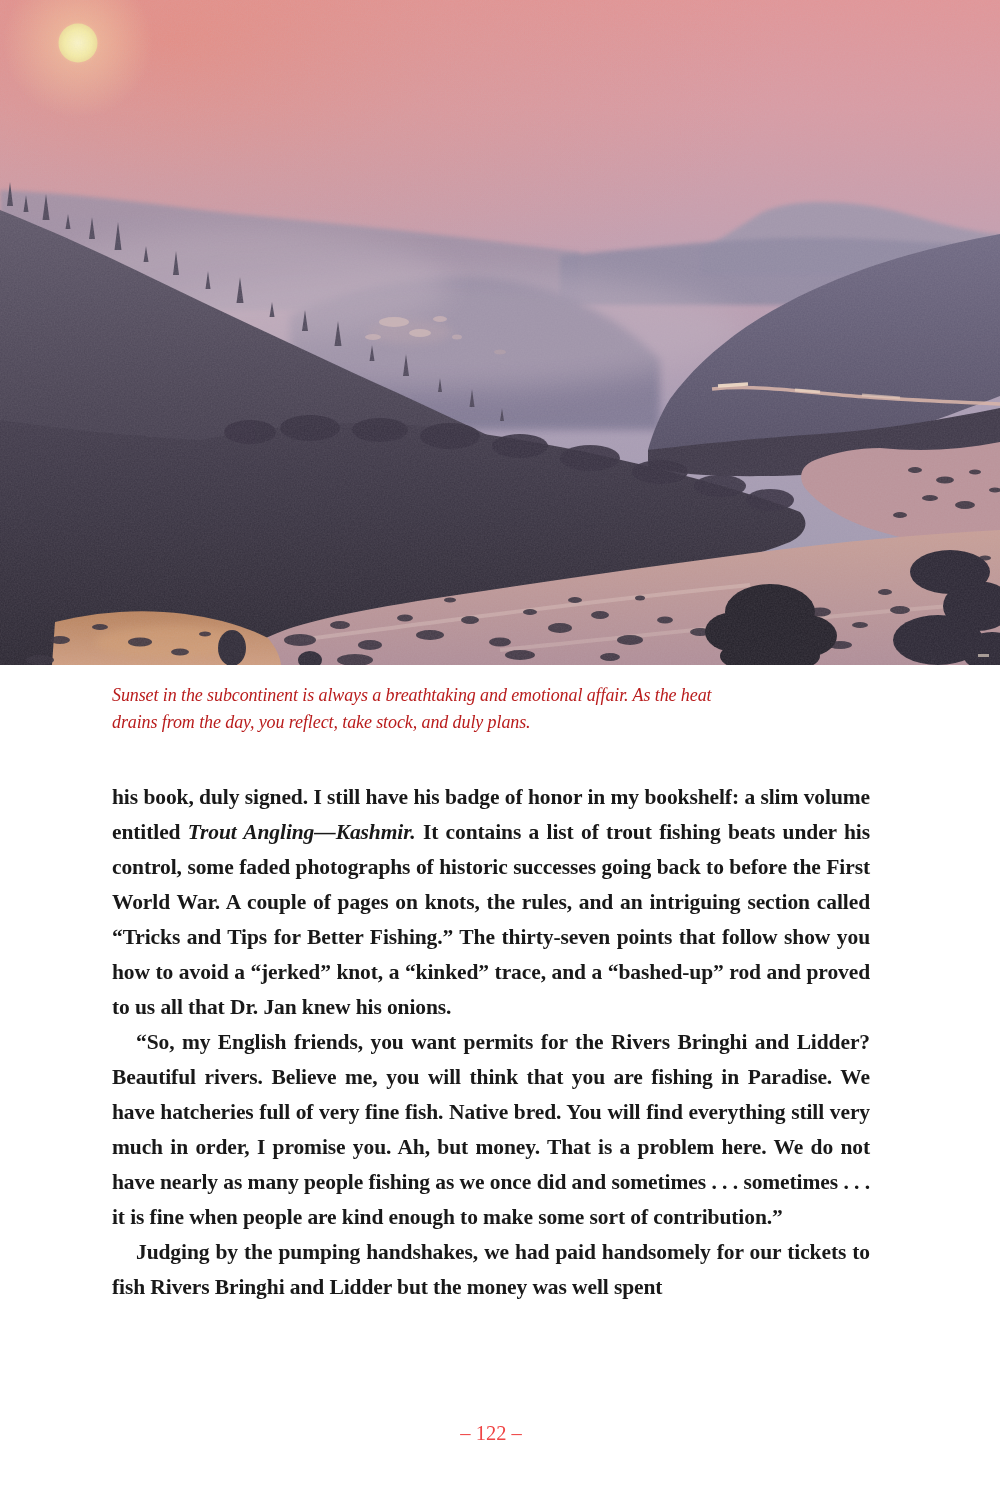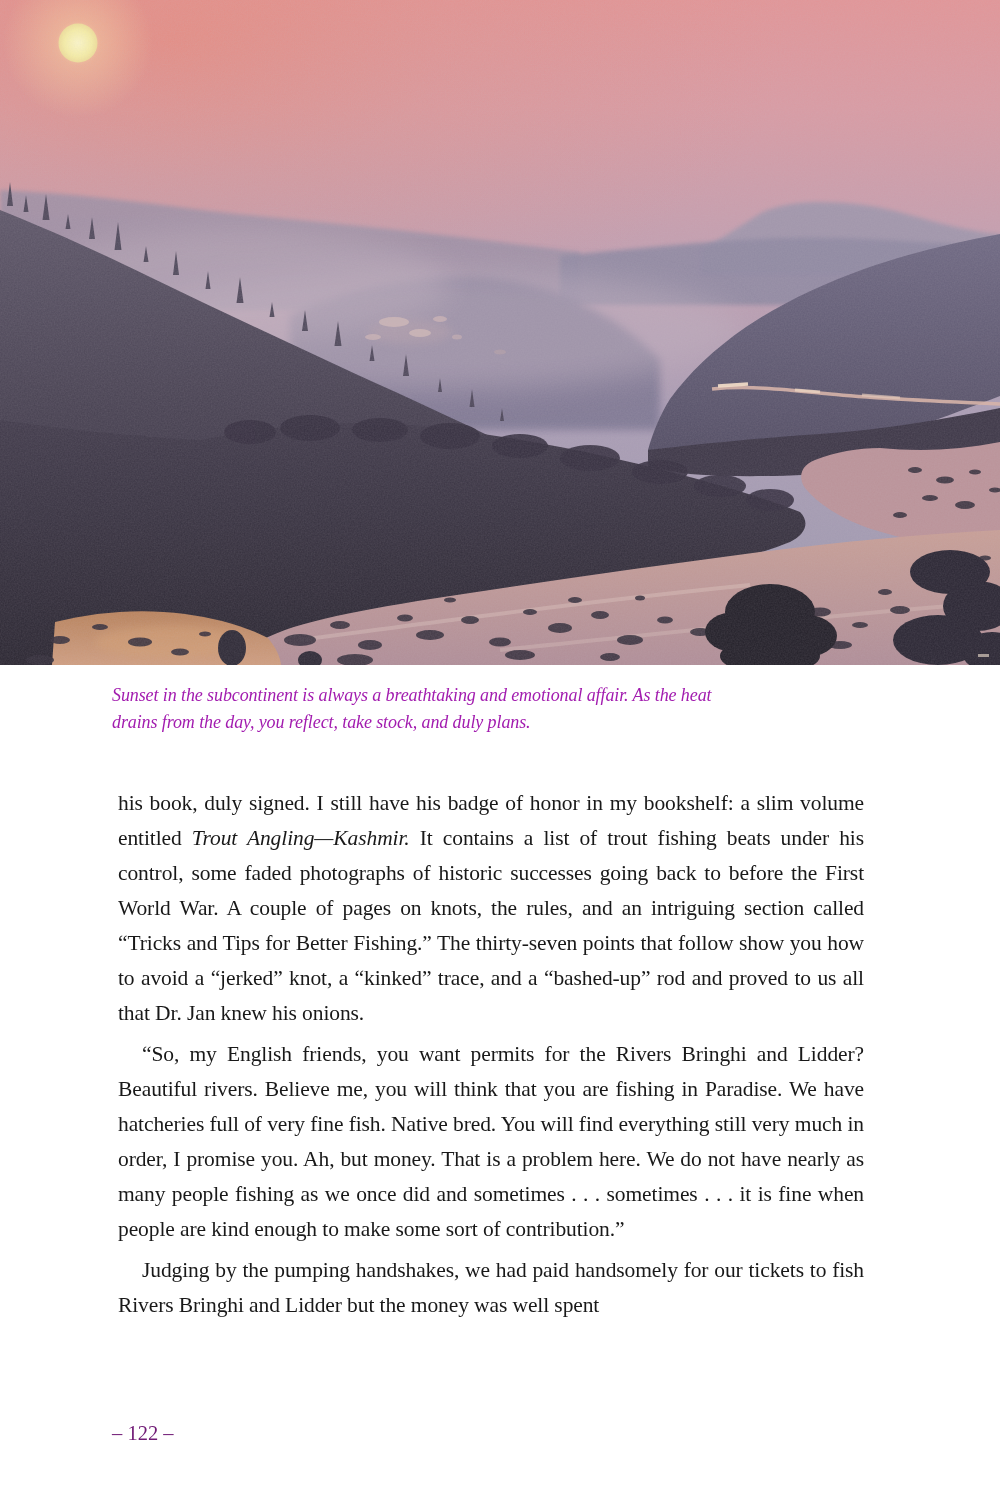--- a/index.html
+++ b/index.html
@@ -12,39 +12,39 @@
   }
   .photo {
     position: absolute; left: 0; top: 0;
     width: 1000px; height: 665px;
     line-height: 0;
   }
   .caption {
     position: absolute; left: 112px; top: 682px; width: 760px;
     font-style: italic;
     font-size: 18px; line-height: 27px;
-    color: #a21caf;
+    color: #b91c1c;
     letter-spacing: -0.1px;
   }
   .caption .cap-line { display: block; }
   .bodytext {
     position: absolute; left: 112px; top: 780px; width: 758px;
     font-size: 21.5px; line-height: 35px;
     color: #191919;
     text-align: justify;
     letter-spacing: -0.1px;
   }
-  .bodytext p { margin: 6px; padding: 0; hyphens: none; }
+  .bodytext p { margin: 0; padding: 0; hyphens: none; font-weight: bold; }
   .bodytext p.indent { text-indent: 24px; }
   .italic { font-style: italic; }
   .pageno {
     position: absolute; left: 112px; top: 1421px; width: 758px;
-    text-align: left;
+    text-align: center;
     font-size: 20.5px; line-height: 24px;
-    color: #701a75;
+    color: #ef4444;
   }
 </style>
 </head>
 <body>
 
 <div class="photo">
   <svg width="1000" height="665" viewBox="0 0 1000 665" xmlns="http://www.w3.org/2000/svg">
     <defs>
       <linearGradient id="skyG" x1="0" y1="0" x2="0" y2="1">
         <stop offset="0" stop-color="#e29597"></stop>

